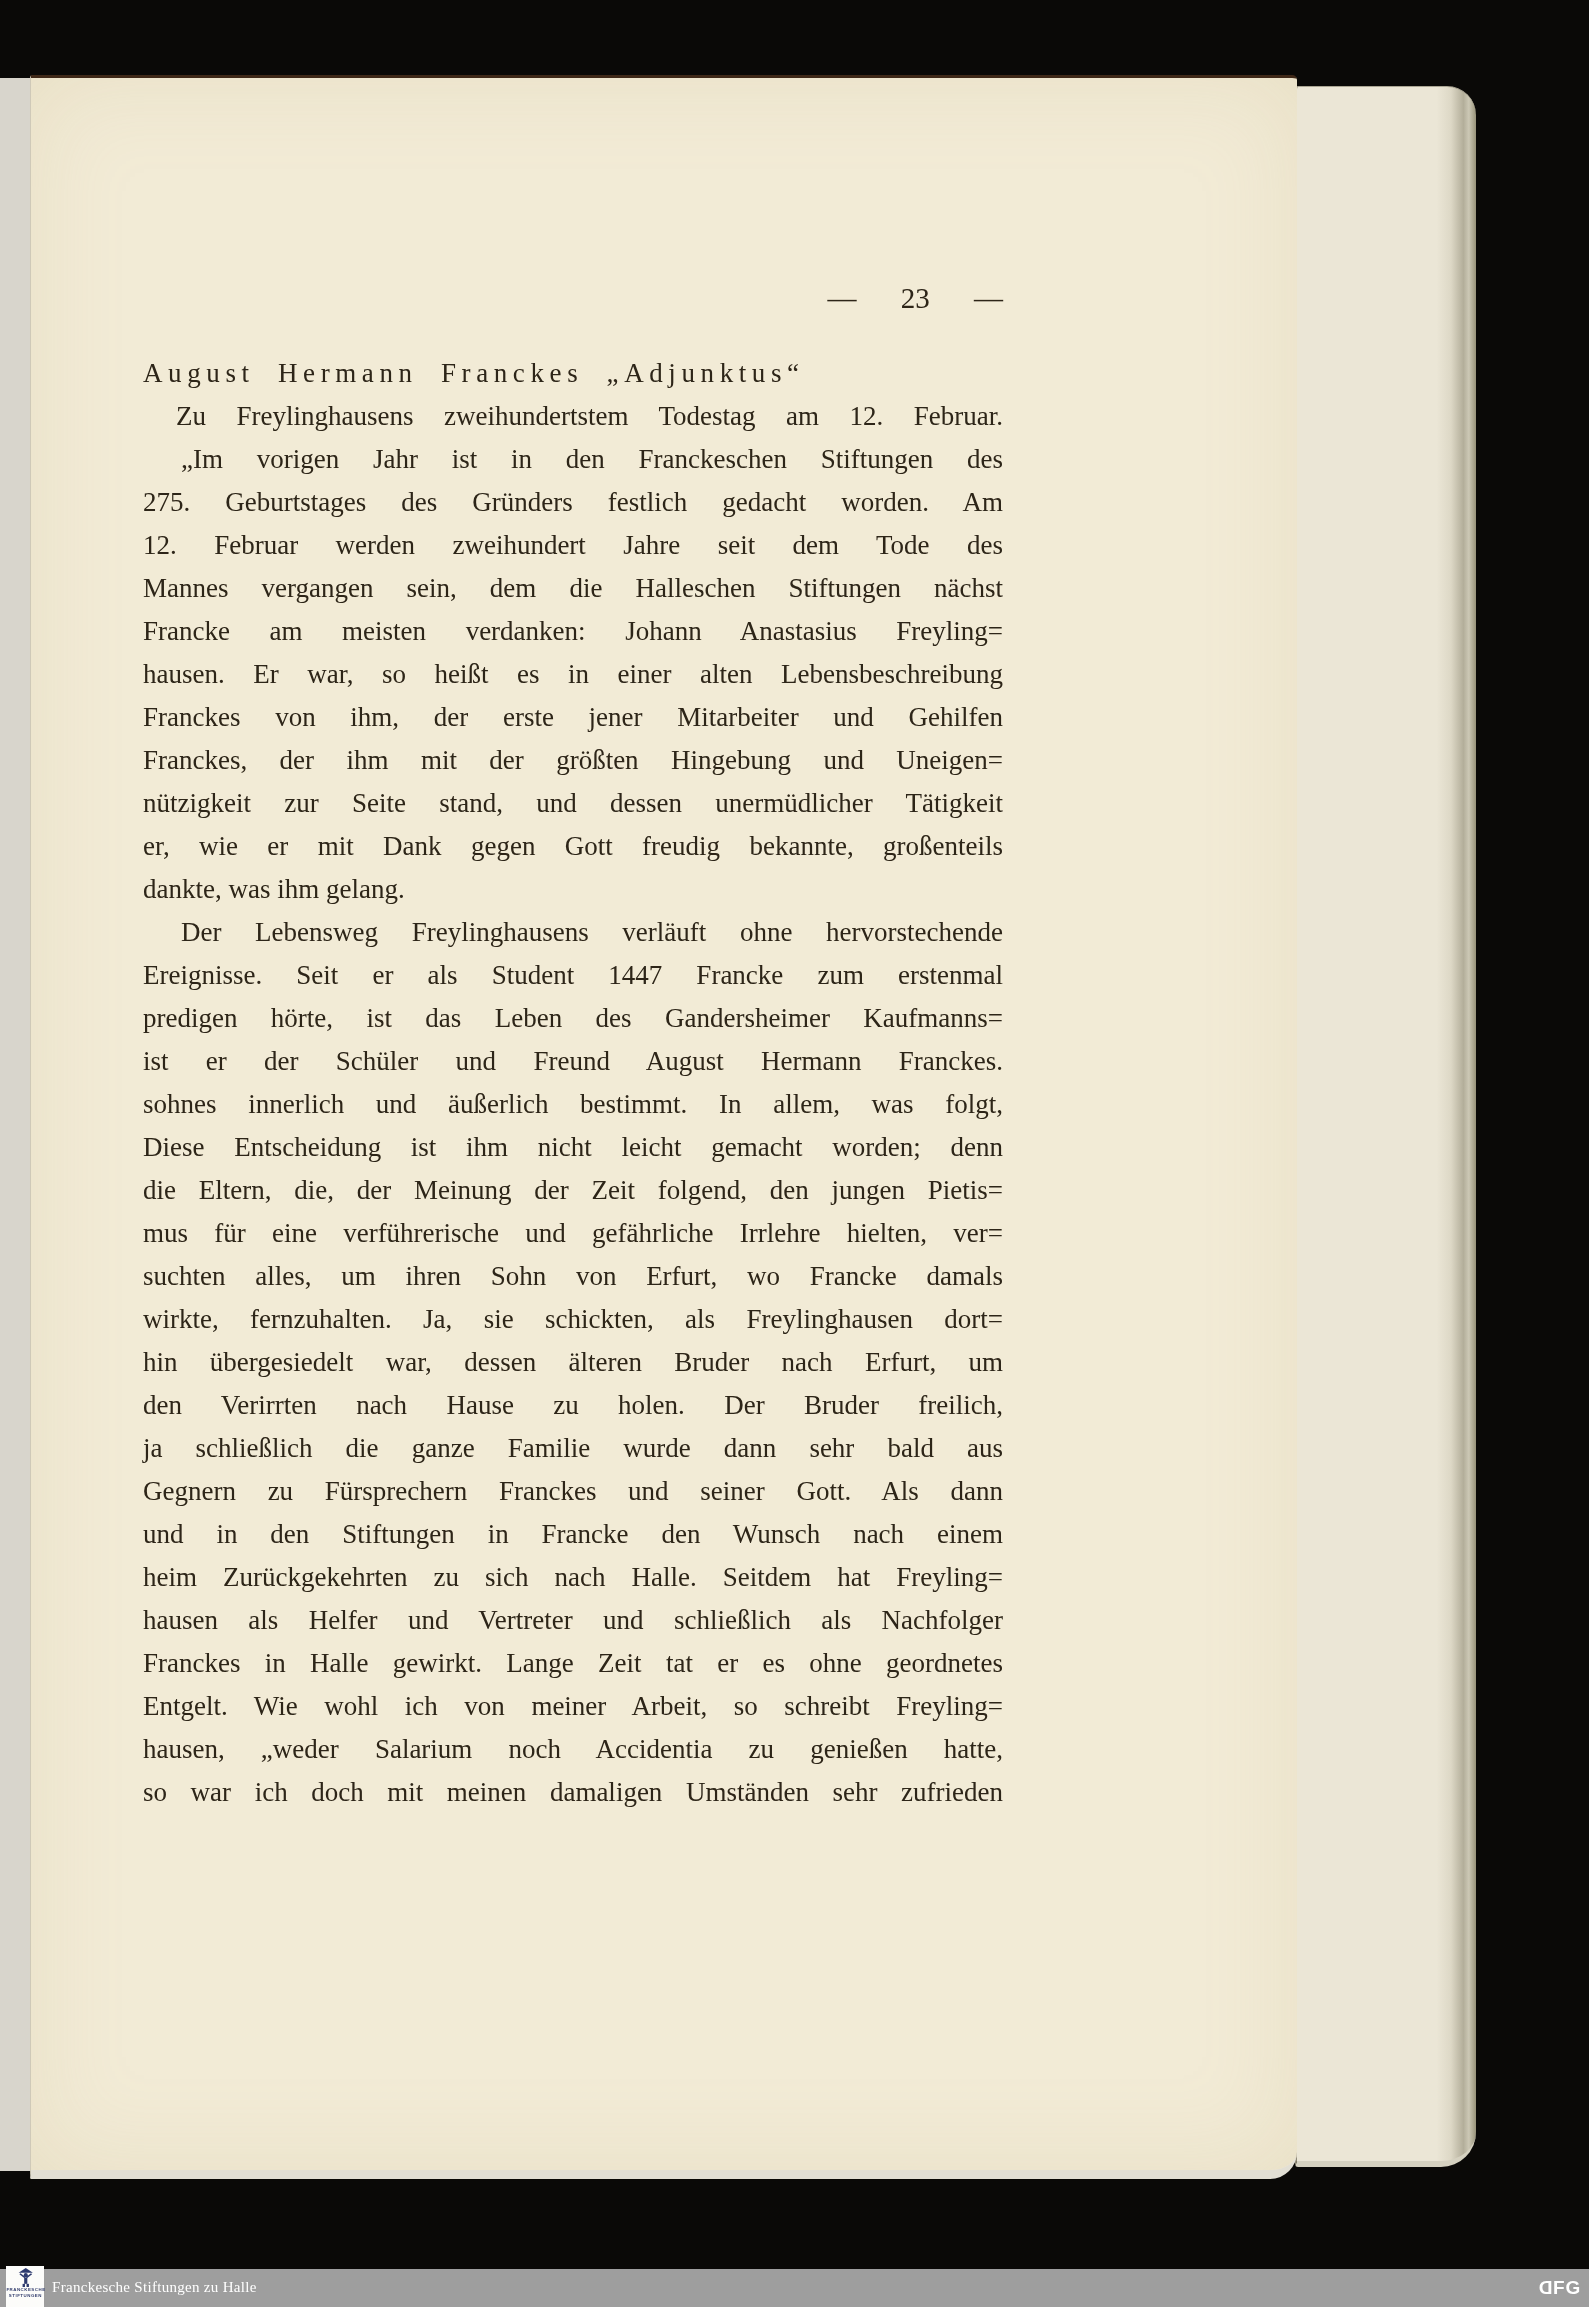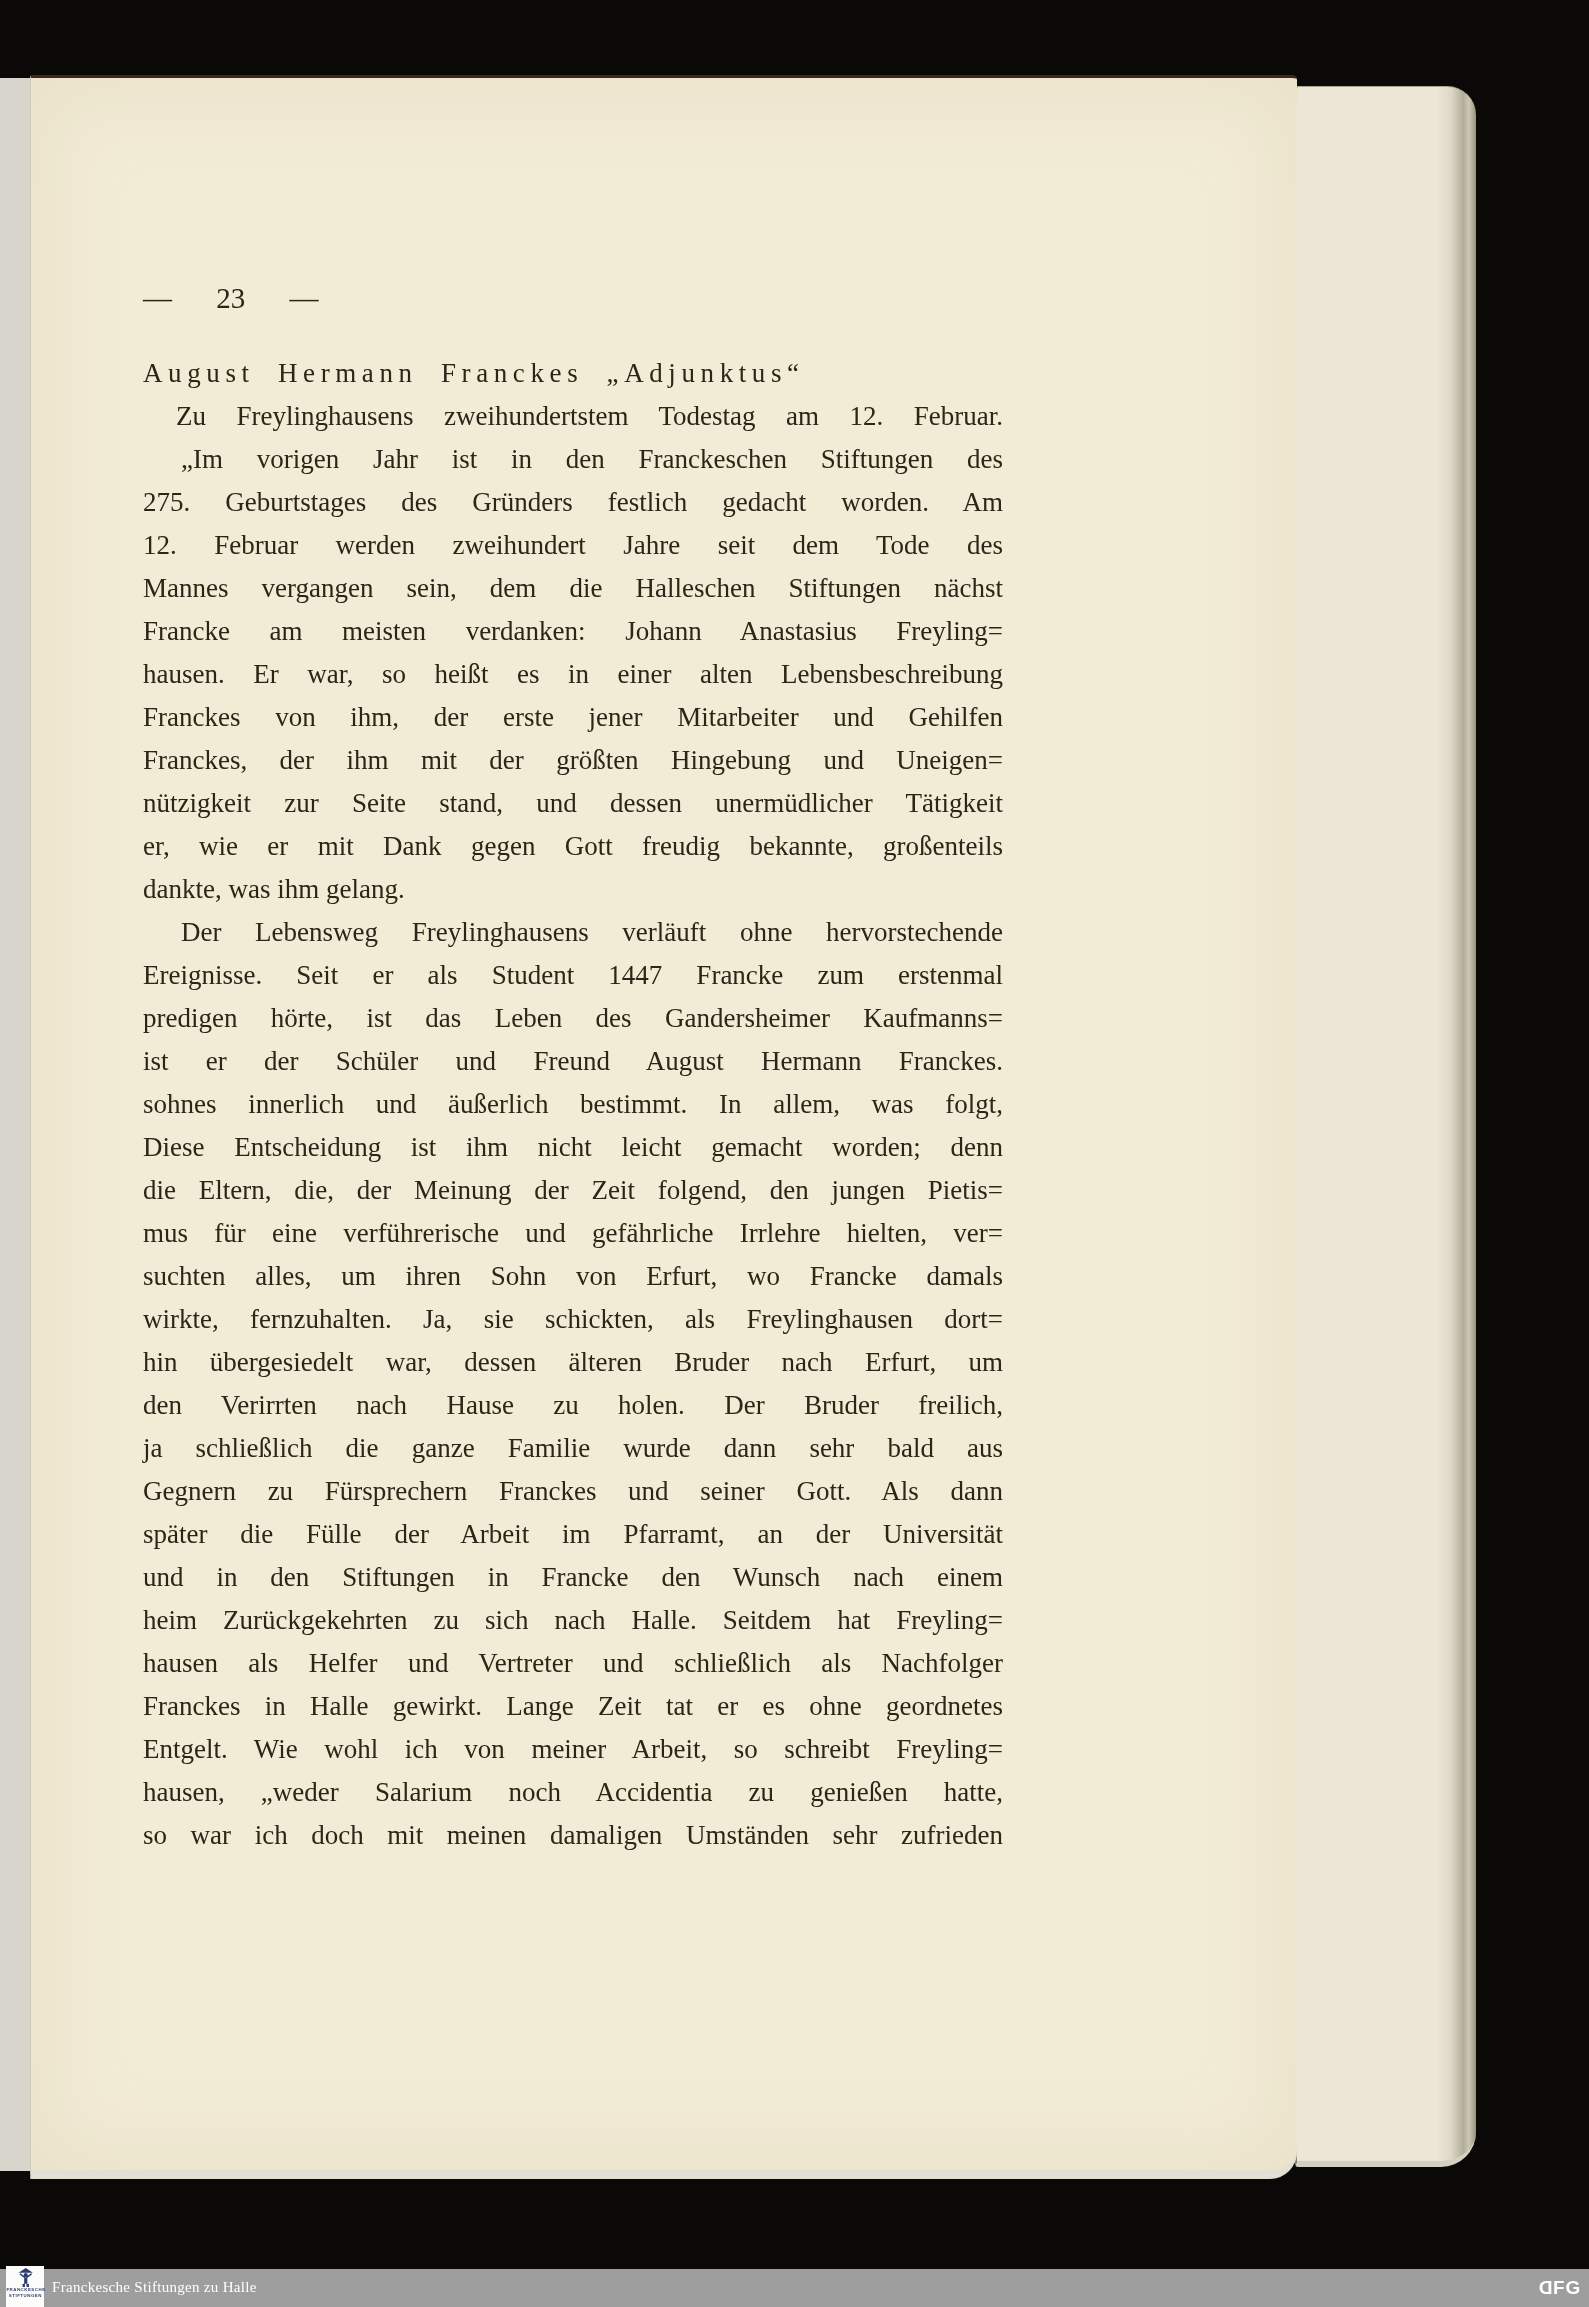--- a/index.html
+++ b/index.html
@@ -23,21 +23,21 @@
   .page{position:absolute;left:30px;top:75px;width:1267px;height:2104px;
         background:#f2ebd6;box-sizing:border-box;
         border-top:3.2px solid #3f2817;border-bottom:9.5px solid #e2dfd4;
         border-left:1.6px solid #cfc9b8;border-radius:1.6px 4.8px 27px 1.6px;
         box-shadow:inset 0 0 95px rgba(190,170,120,.18);}
 
   .textcol{position:absolute;left:112px;top:0;width:860px;color:#2d2518;
            font-family:"Liberation Serif","DejaVu Serif",serif;
            font-size:27px;line-height:43px;}
 
-  .pagenum{margin-top:199px;text-align:left;word-spacing:37px;font-size:29px;}
+  .pagenum{margin-top:199px;text-align:right;word-spacing:37px;font-size:29px;}
 
   .head1{margin-top:32px;letter-spacing:5.6px;word-spacing:11px;white-space:nowrap;}
   .head2{text-align:justify;text-align-last:justify;text-indent:33px;}
 
   .para{margin:0;}
   .tline{text-align:justify;text-align-last:justify;}
   .tline.pf{text-indent:38px;}
   .para[data-justify-last="false"] .tline.pl{text-align-last:left;}
 
   
@@ -98,21 +98,20 @@
           <div class="tline">sohnes innerlich und äußerlich bestimmt. In allem, was folgt,</div>
           <div class="tline">Diese Entscheidung ist ihm nicht leicht gemacht worden; denn</div>
           <div class="tline">die Eltern, die, der Meinung der Zeit folgend, den jungen Pietis=</div>
           <div class="tline">mus für eine verführerische und gefährliche Irrlehre hielten, ver=</div>
           <div class="tline">suchten alles, um ihren Sohn von Erfurt, wo Francke damals</div>
           <div class="tline">wirkte, fernzuhalten. Ja, sie schickten, als Freylinghausen dort=</div>
           <div class="tline">hin übergesiedelt war, dessen älteren Bruder nach Erfurt, um</div>
           <div class="tline">den Verirrten nach Hause zu holen. Der Bruder freilich,</div>
           <div class="tline">ja schließlich die ganze Familie wurde dann sehr bald aus</div>
           <div class="tline">Gegnern zu Fürsprechern Franckes und seiner Gott. Als dann</div>
-          <div class="tline">später die Fülle der Arbeit im Pfarramt, an der Universität</div>
           <div class="tline">und in den Stiftungen in Francke den Wunsch nach einem</div>
           <div class="tline">heim Zurückgekehrten zu sich nach Halle. Seitdem hat Freyling=</div>
           <div class="tline">hausen als Helfer und Vertreter und schließlich als Nachfolger</div>
           <div class="tline">Franckes in Halle gewirkt. Lange Zeit tat er es ohne geordnetes</div>
           <div class="tline">Entgelt. Wie wohl ich von meiner Arbeit, so schreibt Freyling=</div>
           <div class="tline">hausen, „weder Salarium noch Accidentia zu genießen hatte,</div>
           <div class="tline pl">so war ich doch mit meinen damaligen Umständen sehr zufrieden</div>
         </div>
 
     </div>

